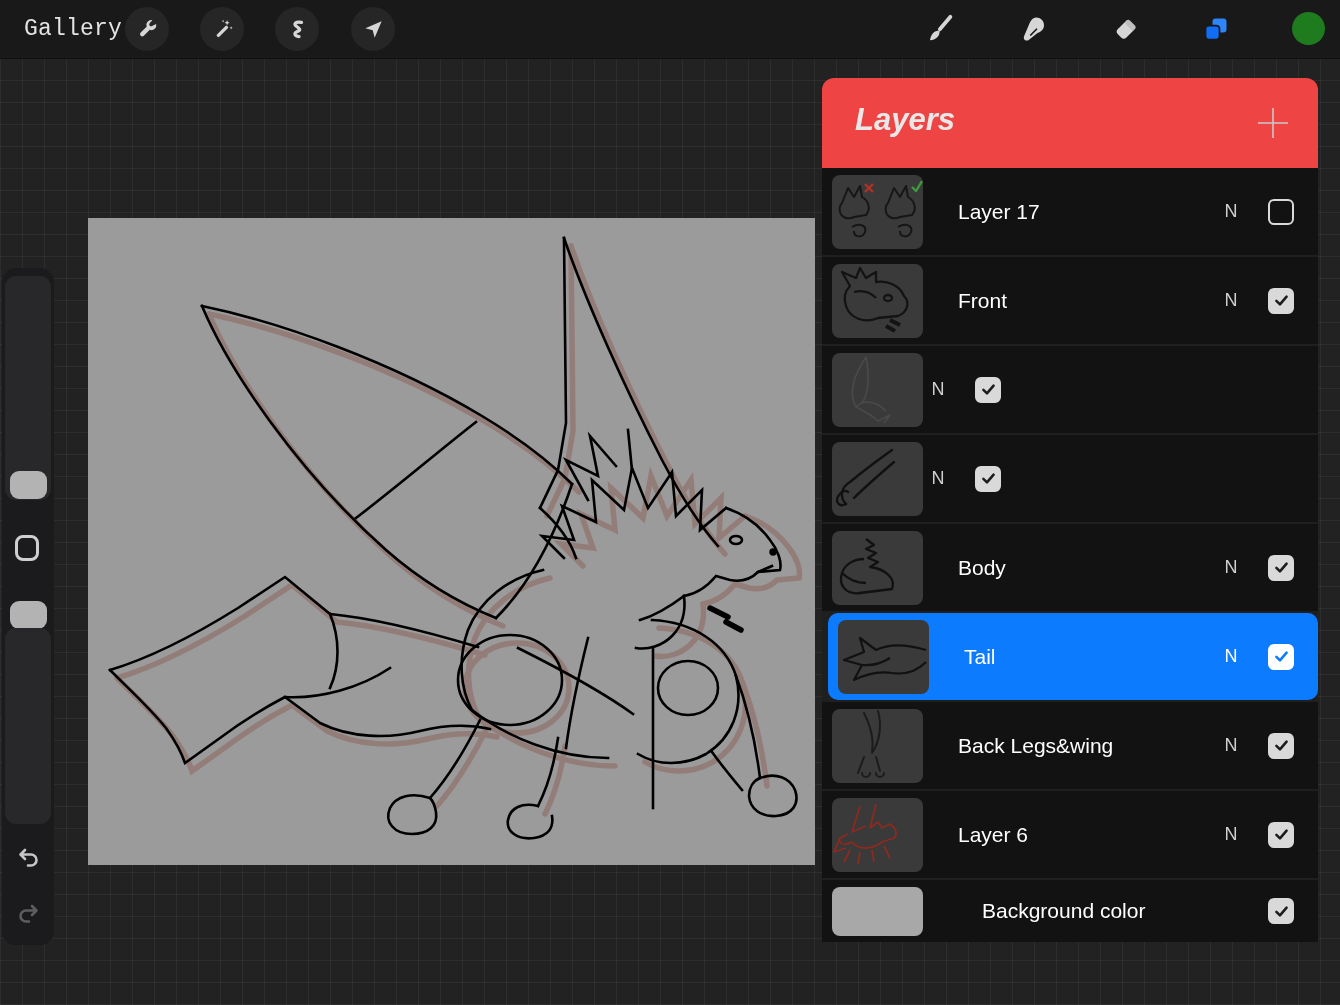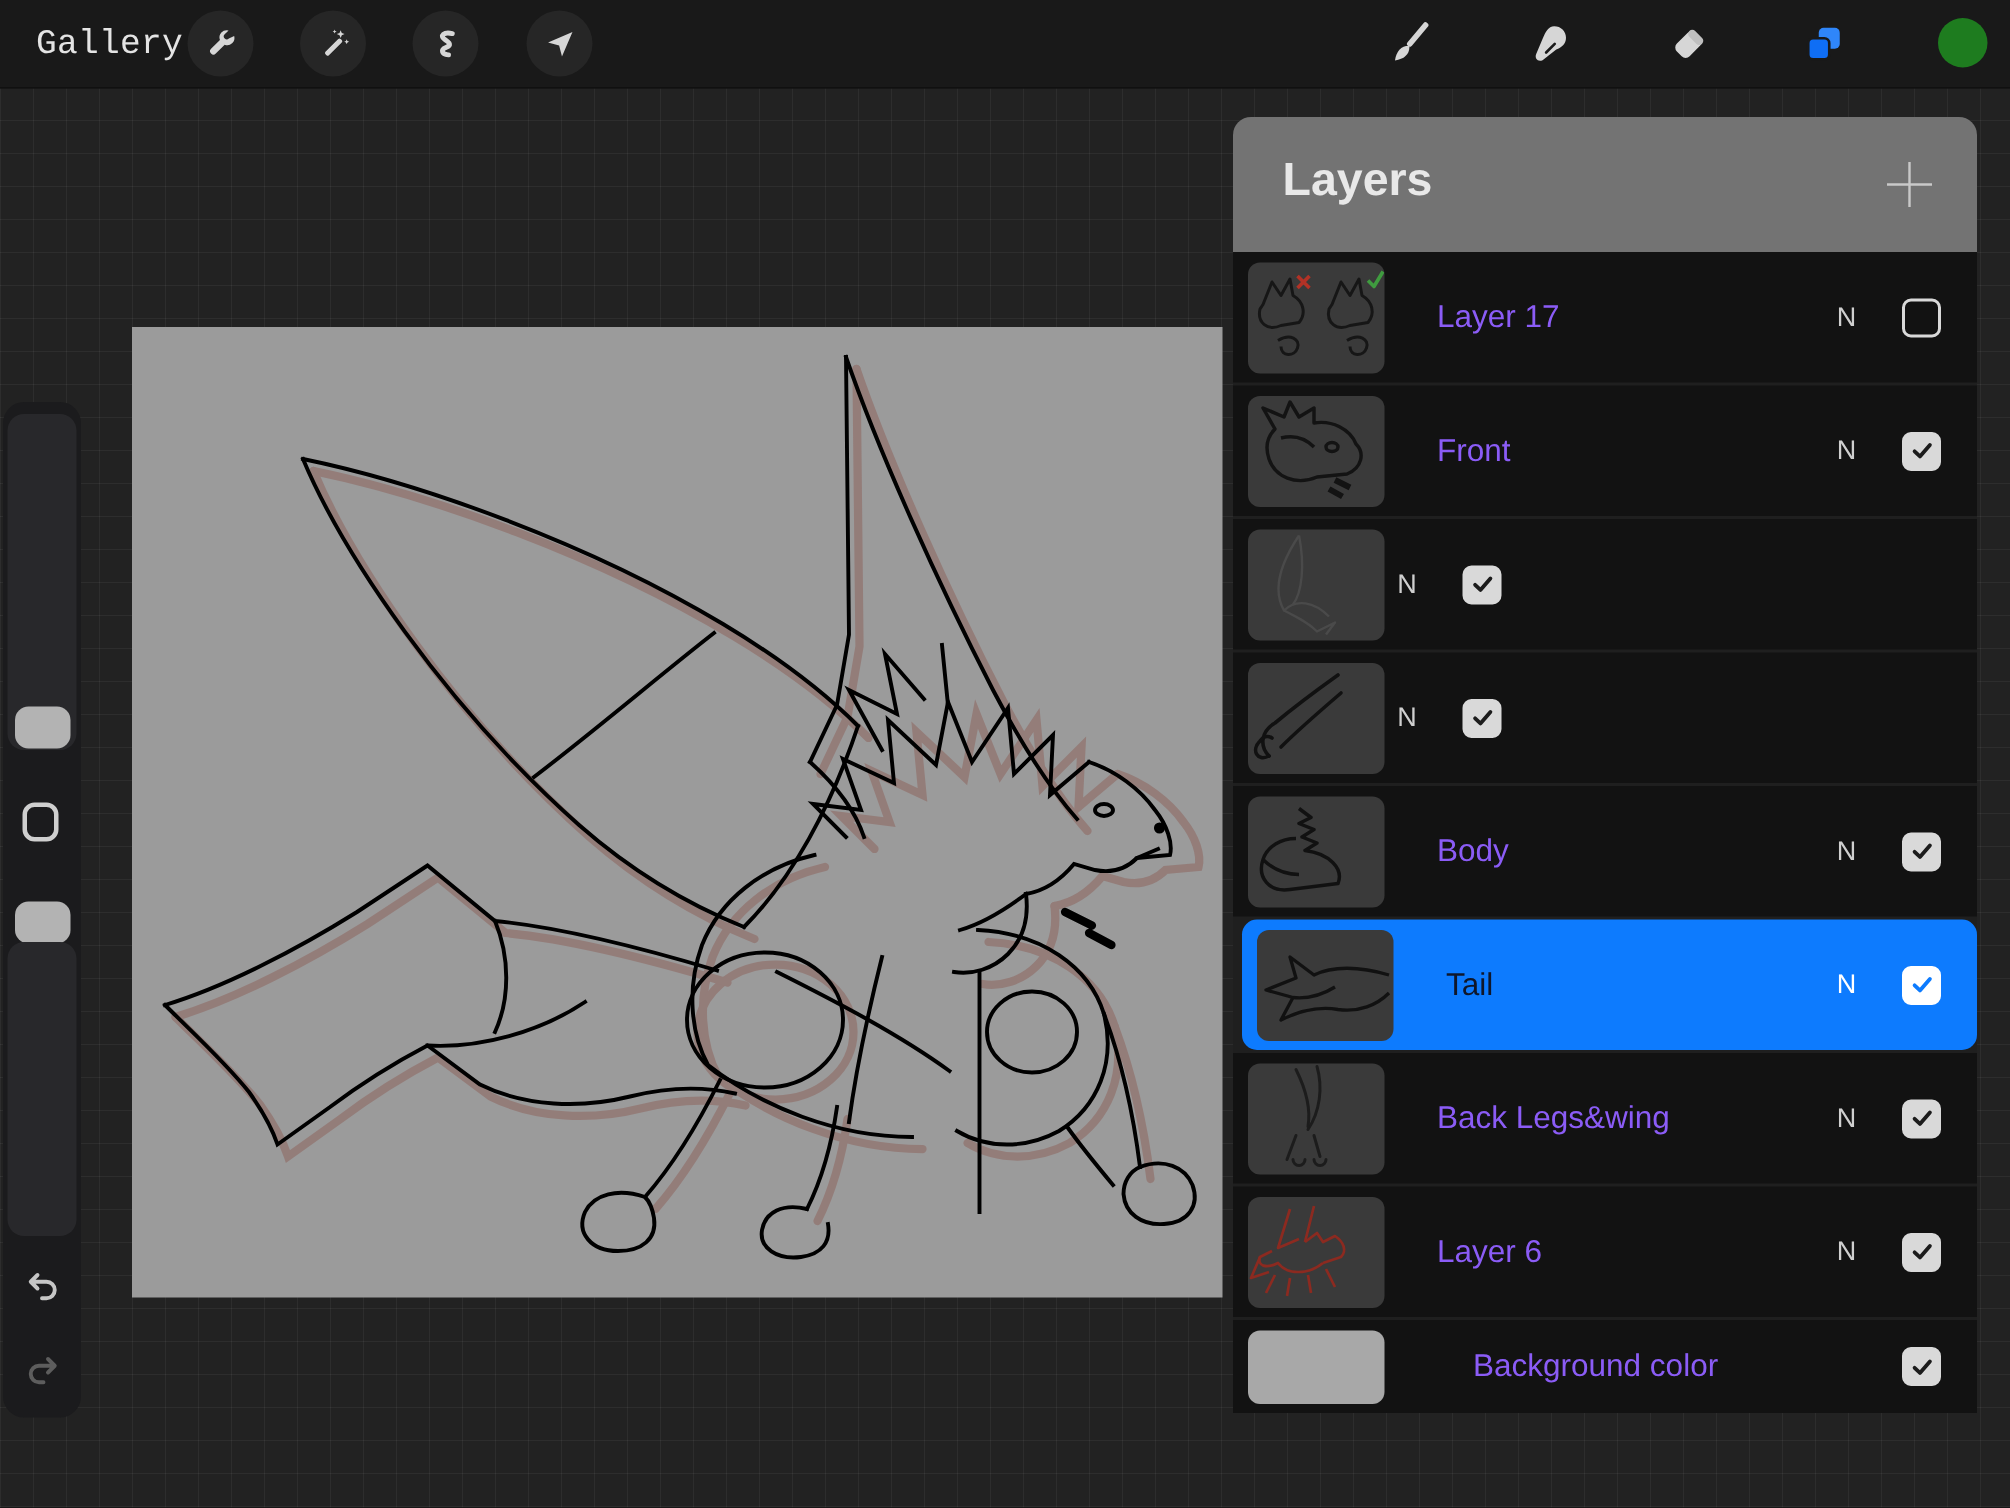--- a/index.html
+++ b/index.html
@@ -37,35 +37,35 @@
   .track.t2{top:360px;height:196px;}
   .handle{position:absolute;left:8px;width:37px;height:28px;border-radius:9px;background:#b3b3b3;}
   .handle.h1{top:203px;}
   .handle.h2{top:333px;}
   .modbtn{position:absolute;left:13px;top:267px;width:24px;height:26px;border-radius:8px;
           border:3px solid #cfcfcf;background:transparent;box-sizing:border-box;}
   .histbtn{position:absolute;left:13px;width:27px;height:27px;}
 
   
   .panel{position:absolute;left:822px;top:78px;width:496px;z-index:20;}
-  .panel-header{height:90px;background:#737373;border-radius:12px 12px 0 0;position:relative;}
+  .panel-header{height:90px;background:#ef4444;border-radius:12px 12px 0 0;position:relative;font-style:italic;}
   .panel-title{position:absolute;left:33px;top:24px;font-size:31px;font-weight:700;color:#e8e8e8;}
   .panel-add{position:absolute;right:28px;top:28px;width:34px;height:34px;display:flex;
              align-items:center;justify-content:center;}
   .rows{background:#1f1f1f;}
   .layer-row{position:relative;height:87px;margin-bottom:2px;background:#121212;
              display:flex;align-items:center;}
   .layer-row.selected{background:#0d7bfe;border-radius:10px;margin-left:6px;}
   .layer-row.bg-row{height:62px;margin-bottom:0;gap:24px;}
   .thumb{width:91px;height:74px;border-radius:8px;background:#3a3a3a;margin-left:10px;
          flex:0 0 auto;overflow:hidden;}
   .bg-row .thumb{height:49px;background:#a8a8a8;}
   .thumb svg{display:block;width:91px;height:74px;}
-  .lname{margin-left:35px;font-size:21px;color:#8b5cf6;flex:1 1 auto;}
-  .selected .lname{color:#0f172a;}
+  .lname{margin-left:35px;font-size:21px;color:#ffffff;flex:1 1 auto;}
+  .selected .lname{color:#ffffff;}
   .blend{width:30px;text-align:center;font-size:18px;color:#cfcfcf;margin-right:22px;}
   .selected .blend{color:#ffffff;}
   .cbox{width:26px;height:26px;border-radius:6px;margin-right:24px;flex:0 0 auto;
         border:2px solid #d9d9d9;box-sizing:border-box;display:flex;align-items:center;
         justify-content:center;background:transparent;}
   .cbox svg{display:none;width:17px;height:17px;}
   .cbox.checked{background:#d9d9d9;border-color:#d9d9d9;}
   .cbox.checked svg{display:block;}
   .cbox.checked svg path{stroke:#1c1c1c;}
   .selected .cbox.checked{background:#ffffff;border-color:#ffffff;}

